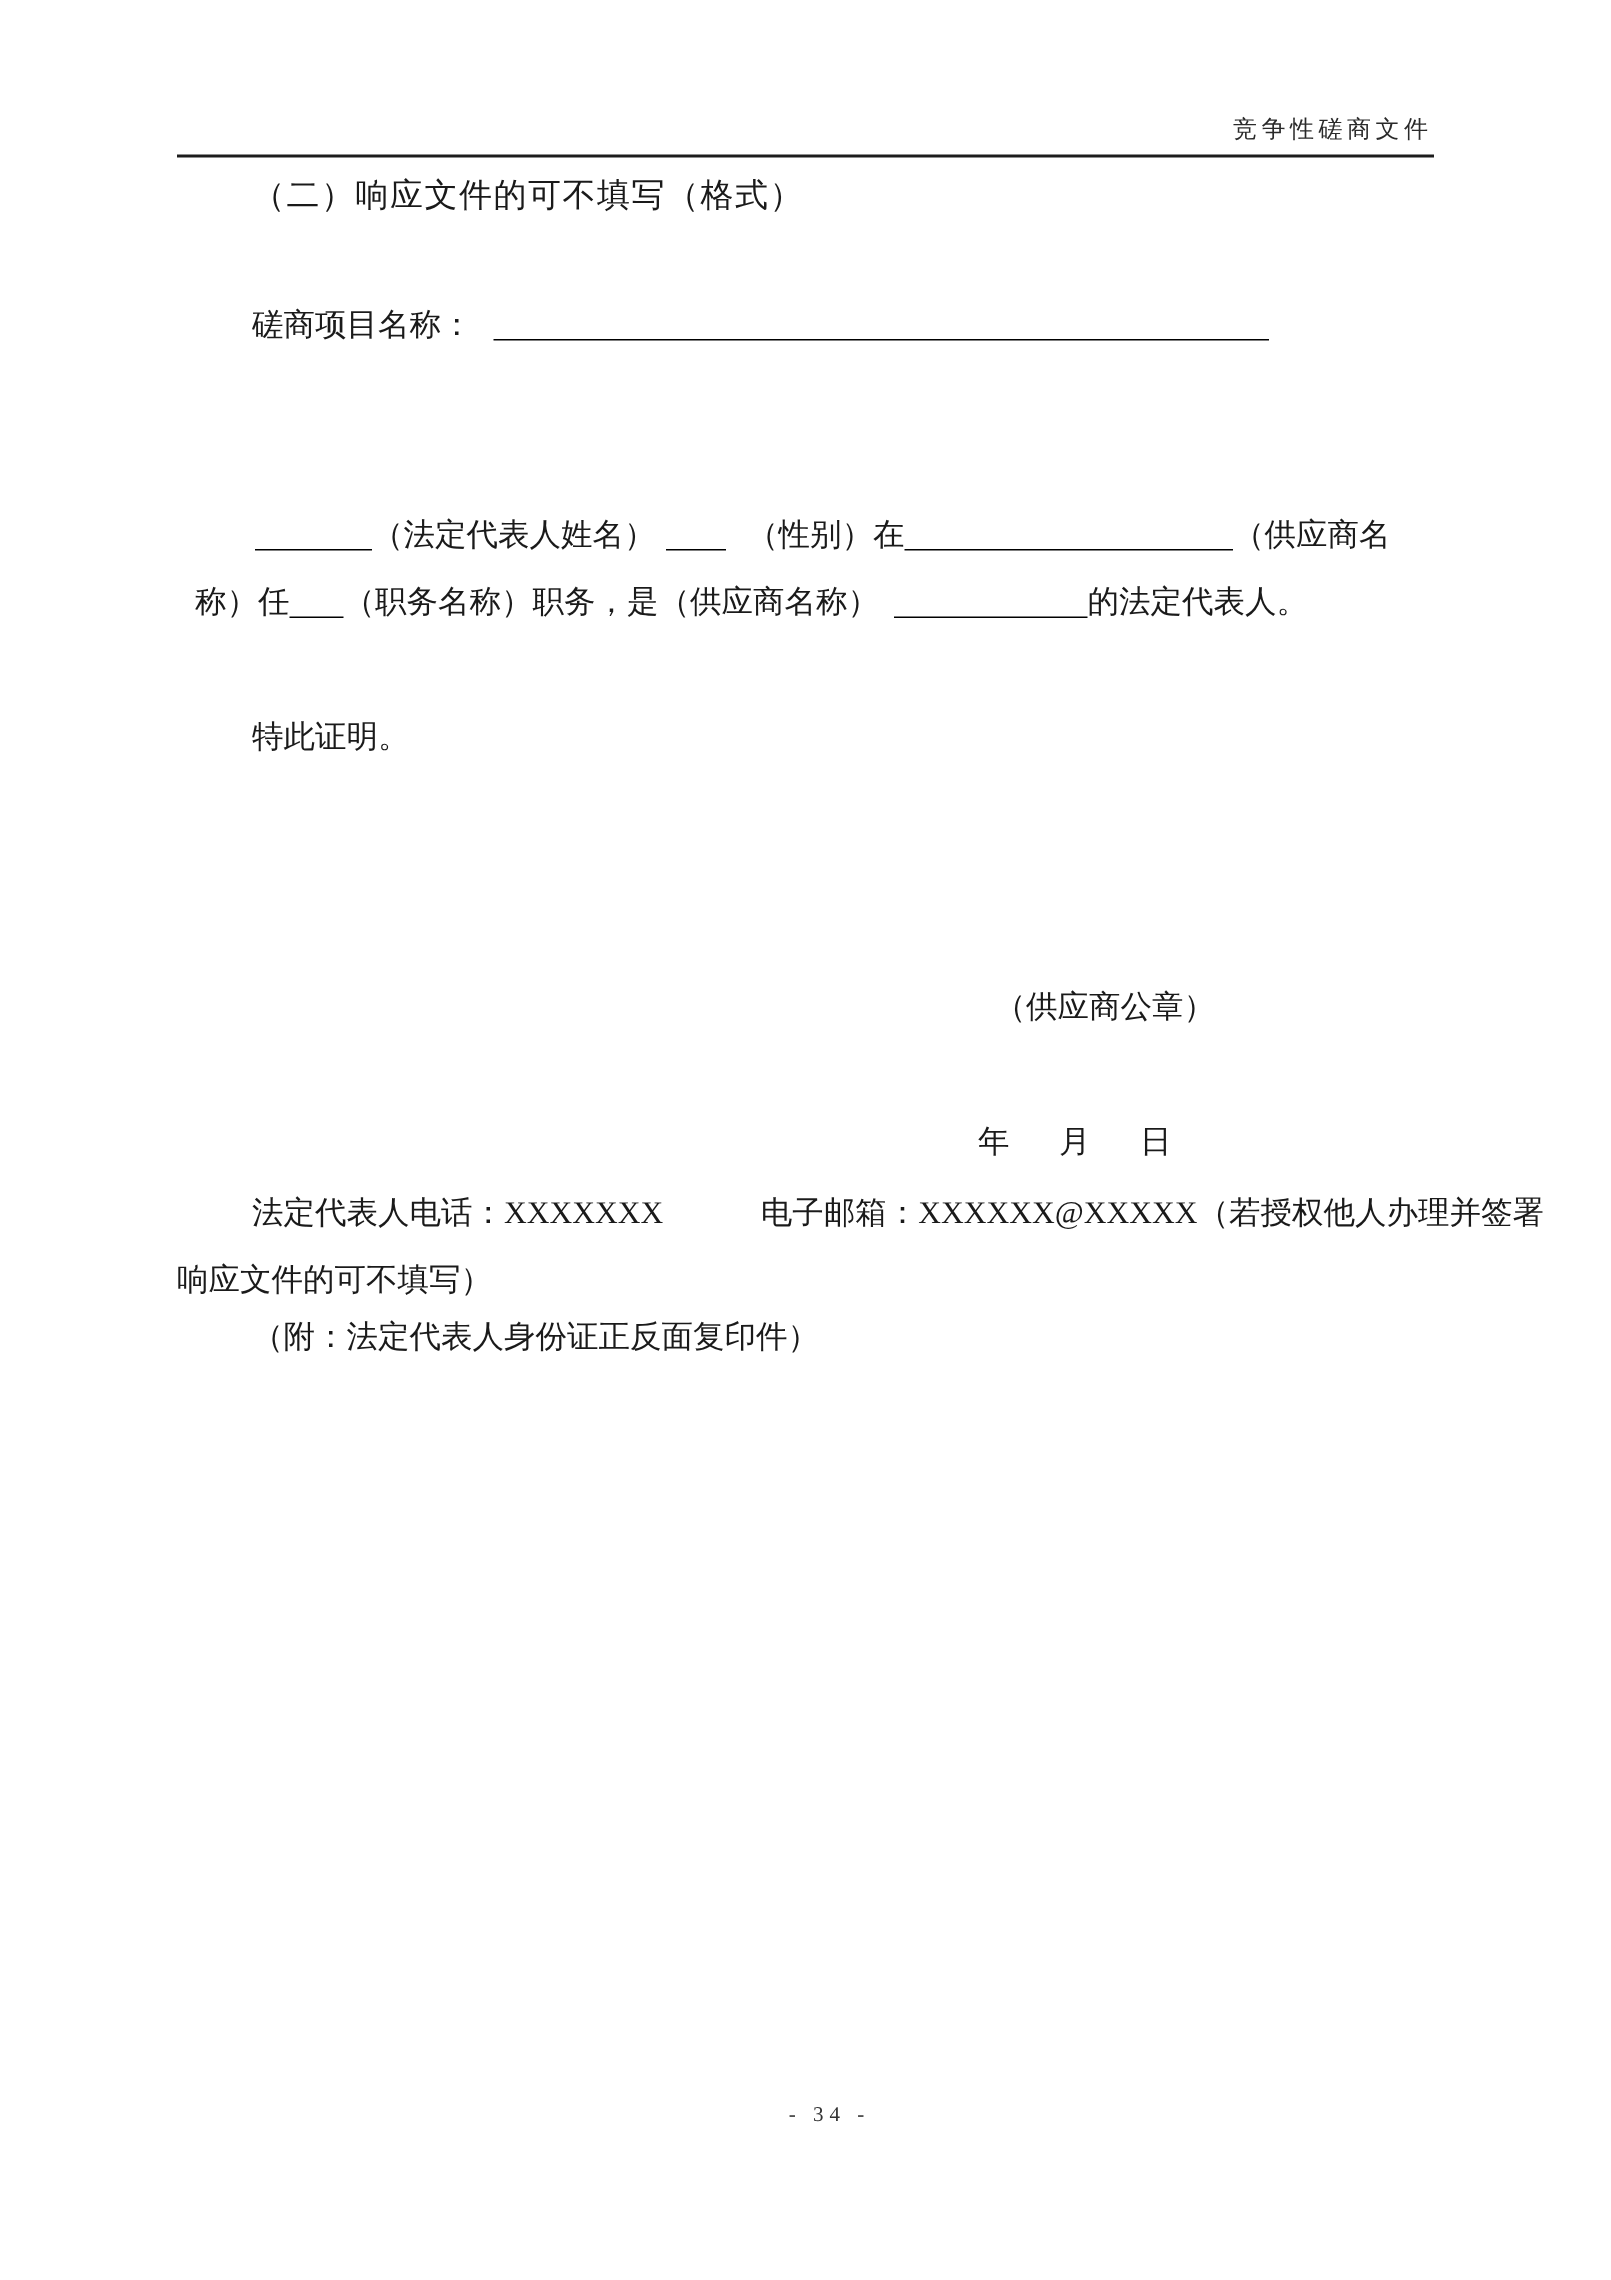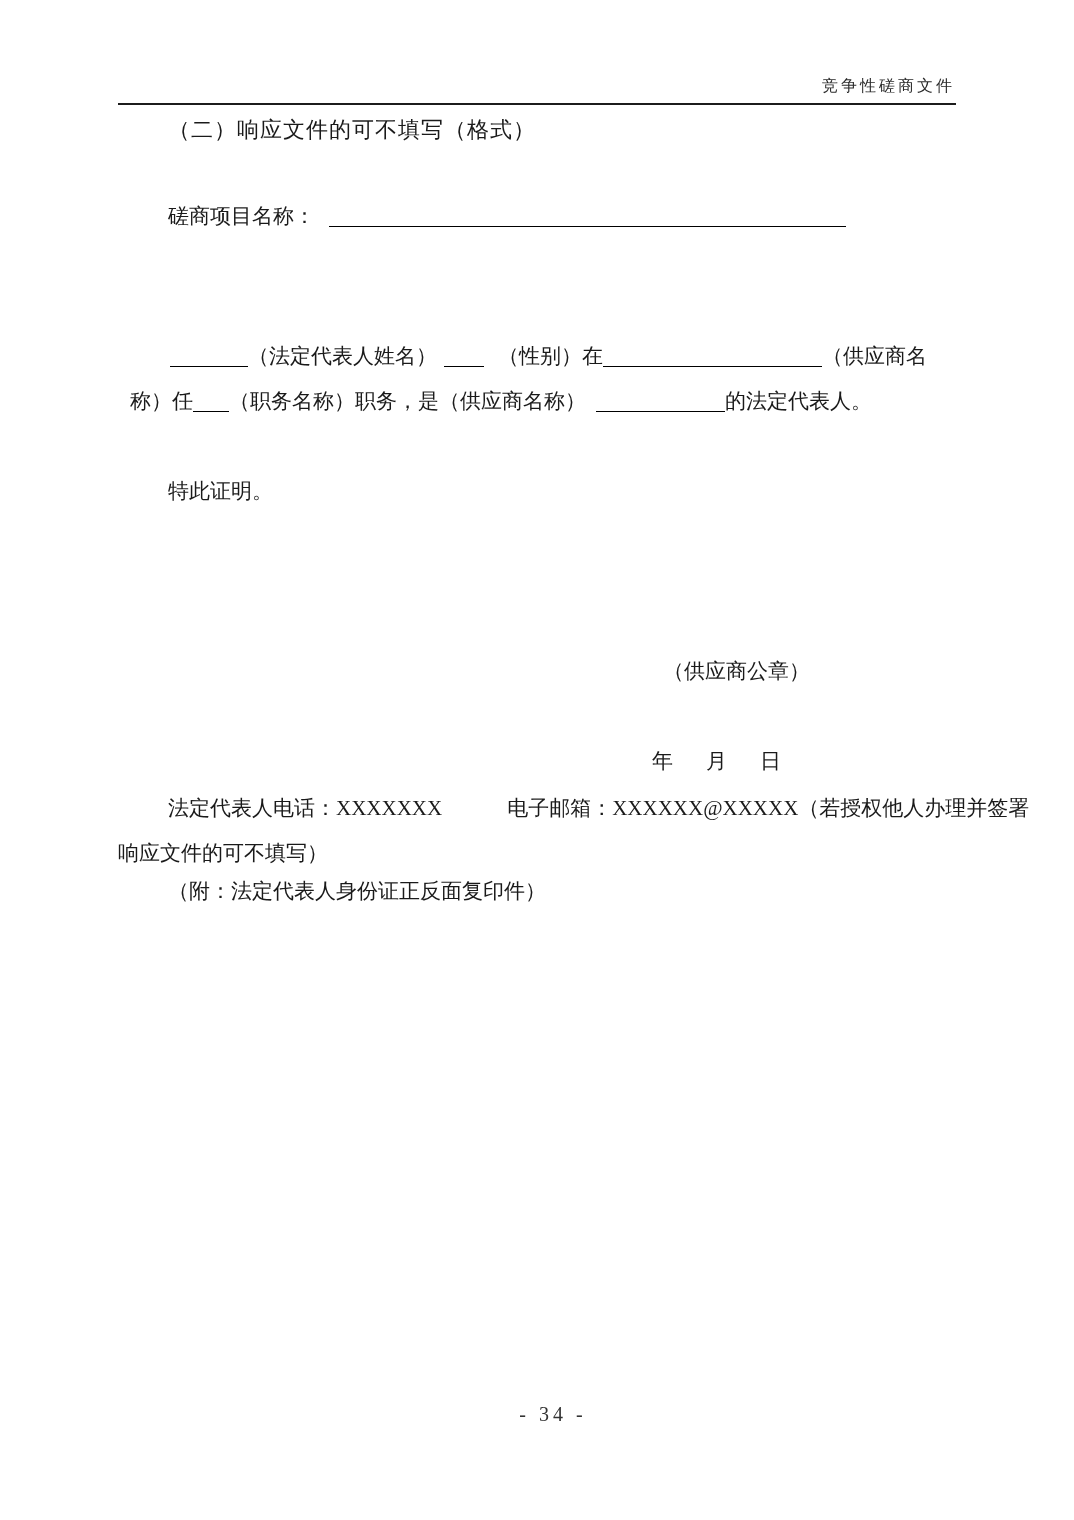--- a/index.html
+++ b/index.html
@@ -66,21 +66,21 @@
 
   .date-char { display: inline-block; }
   .date-gap { margin-right: 33px; }
   .h-gap { display: inline-block; width: 65px; }
 
   .page-number {
     top: 1403px;
     left: 0;
     width: 100%;
     text-align: center;
-    font-size: 20px;
+    font-size: 14px;
     letter-spacing: 4px;
     color: #333333;
     white-space: nowrap;
     position: absolute;
     padding-left: 32px;
   }
 </style>
 </head>
 <body>
 

